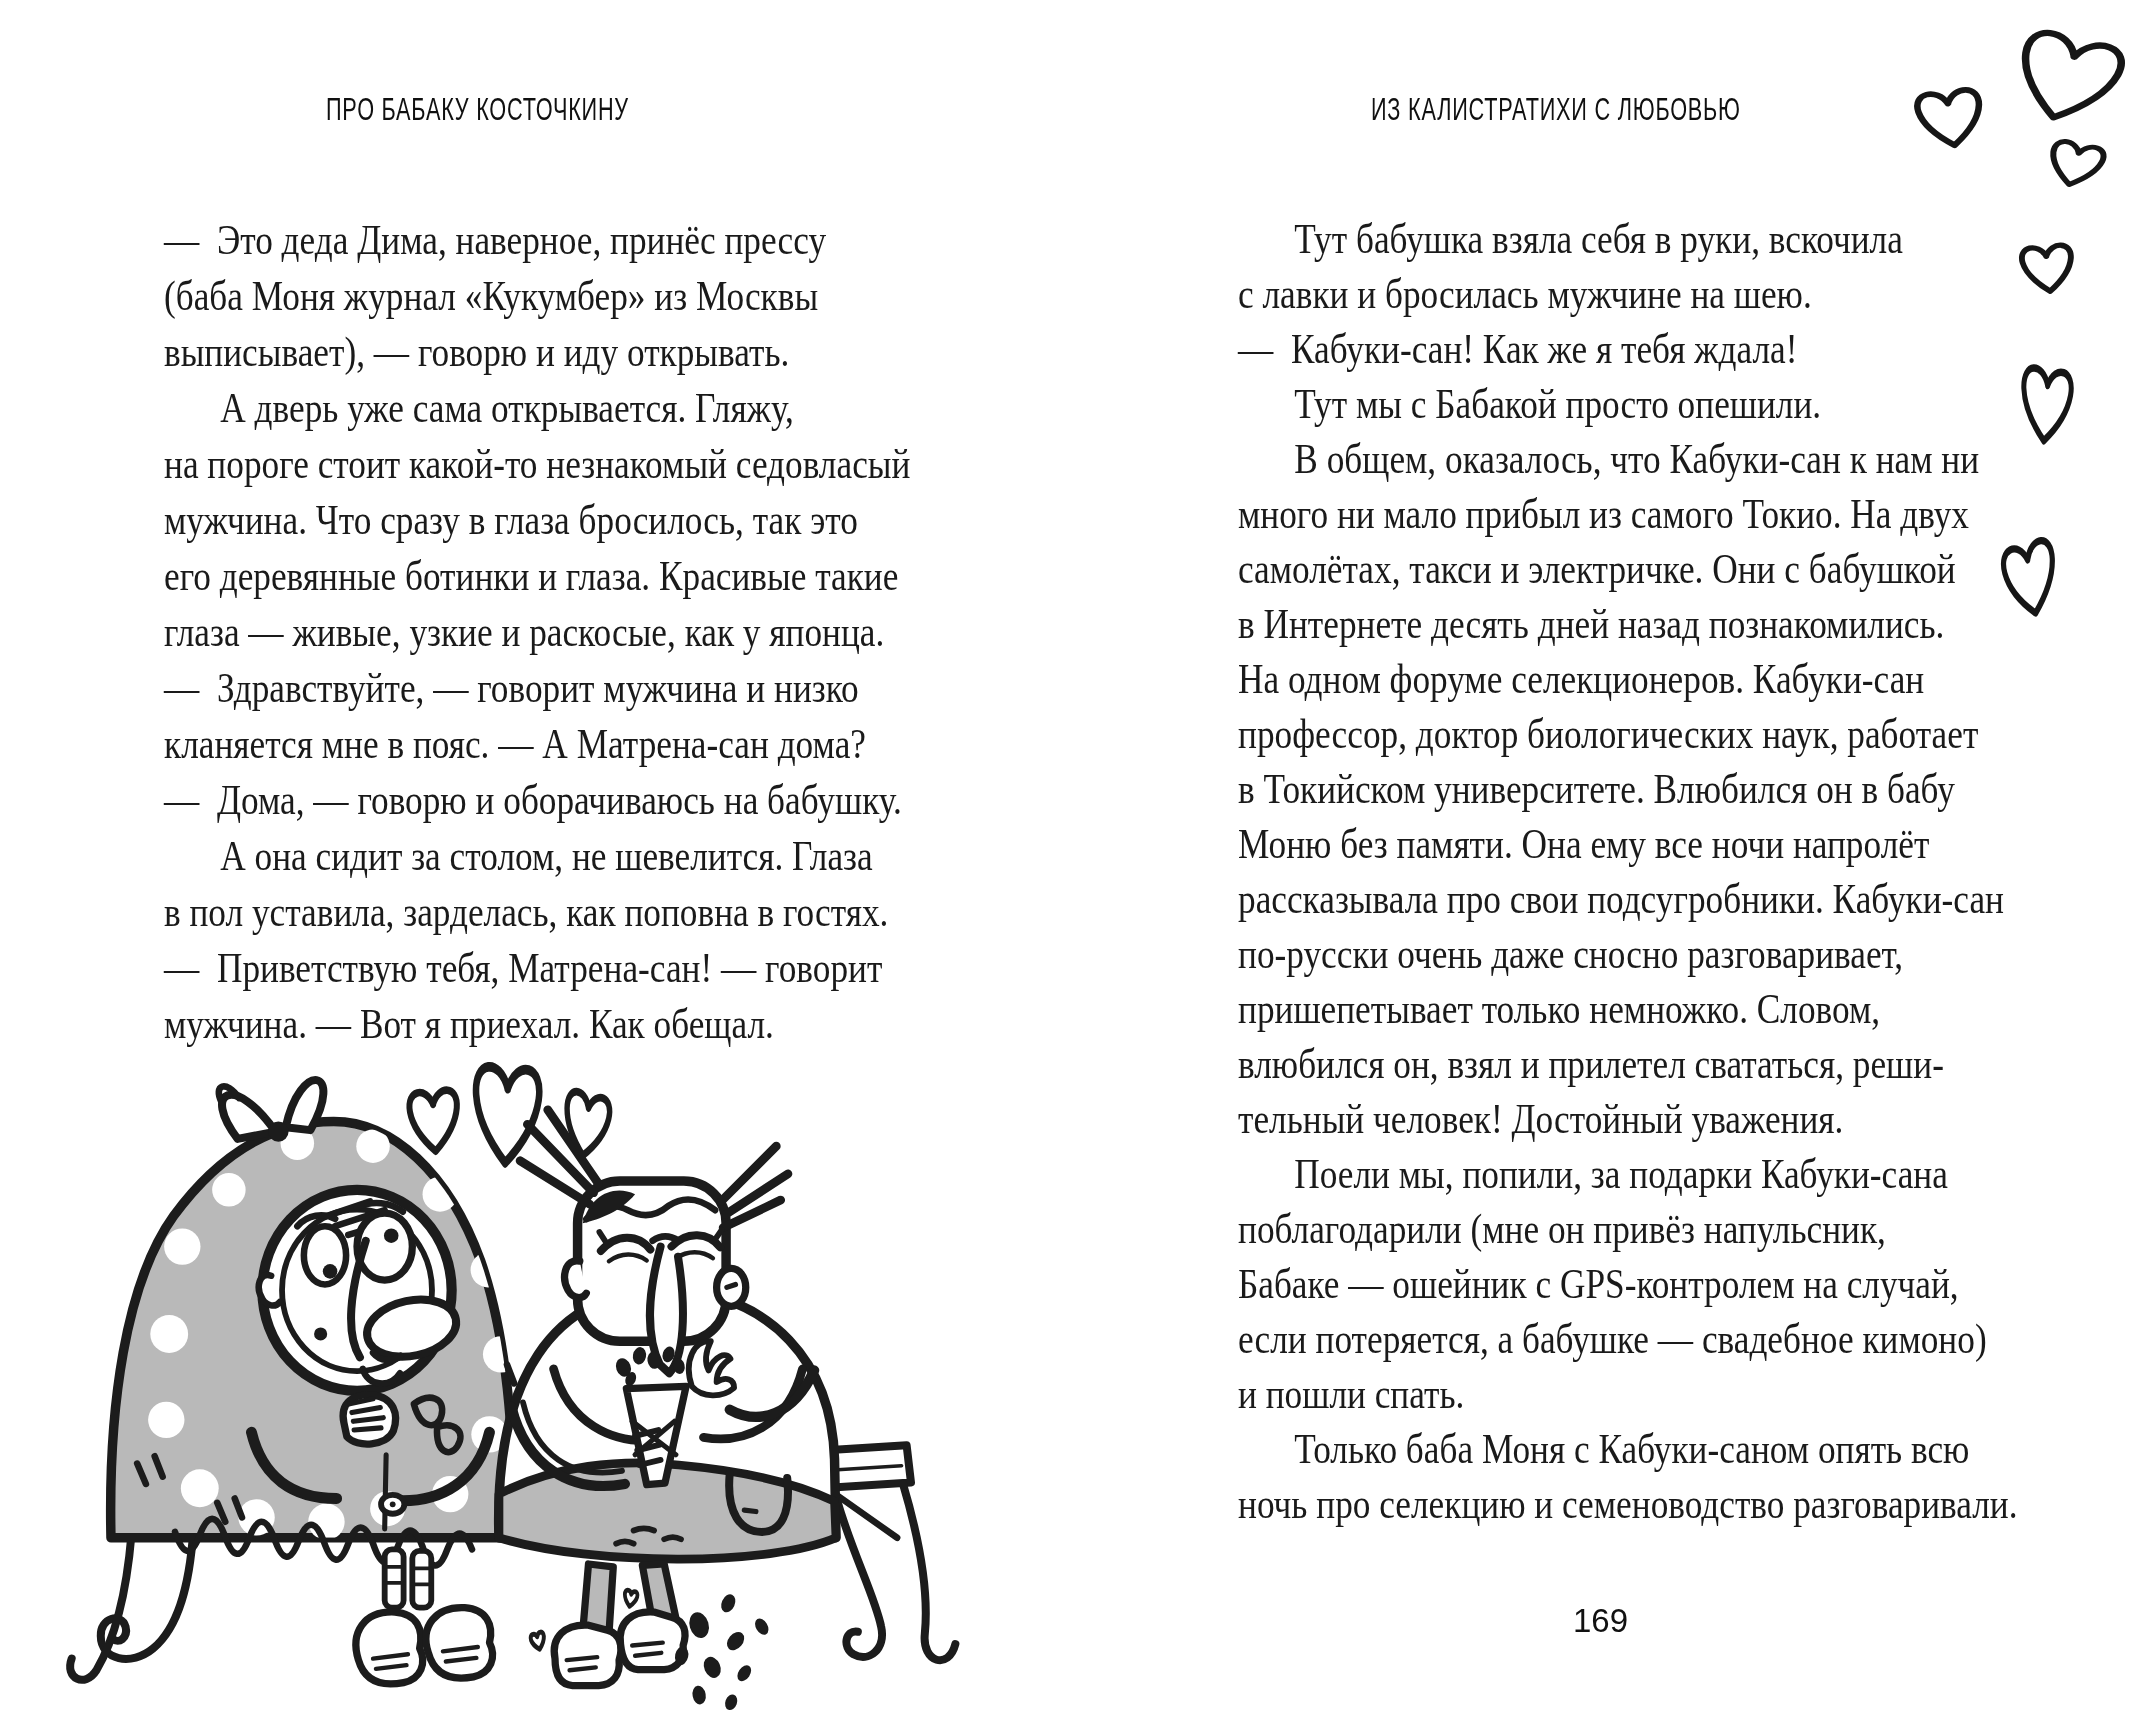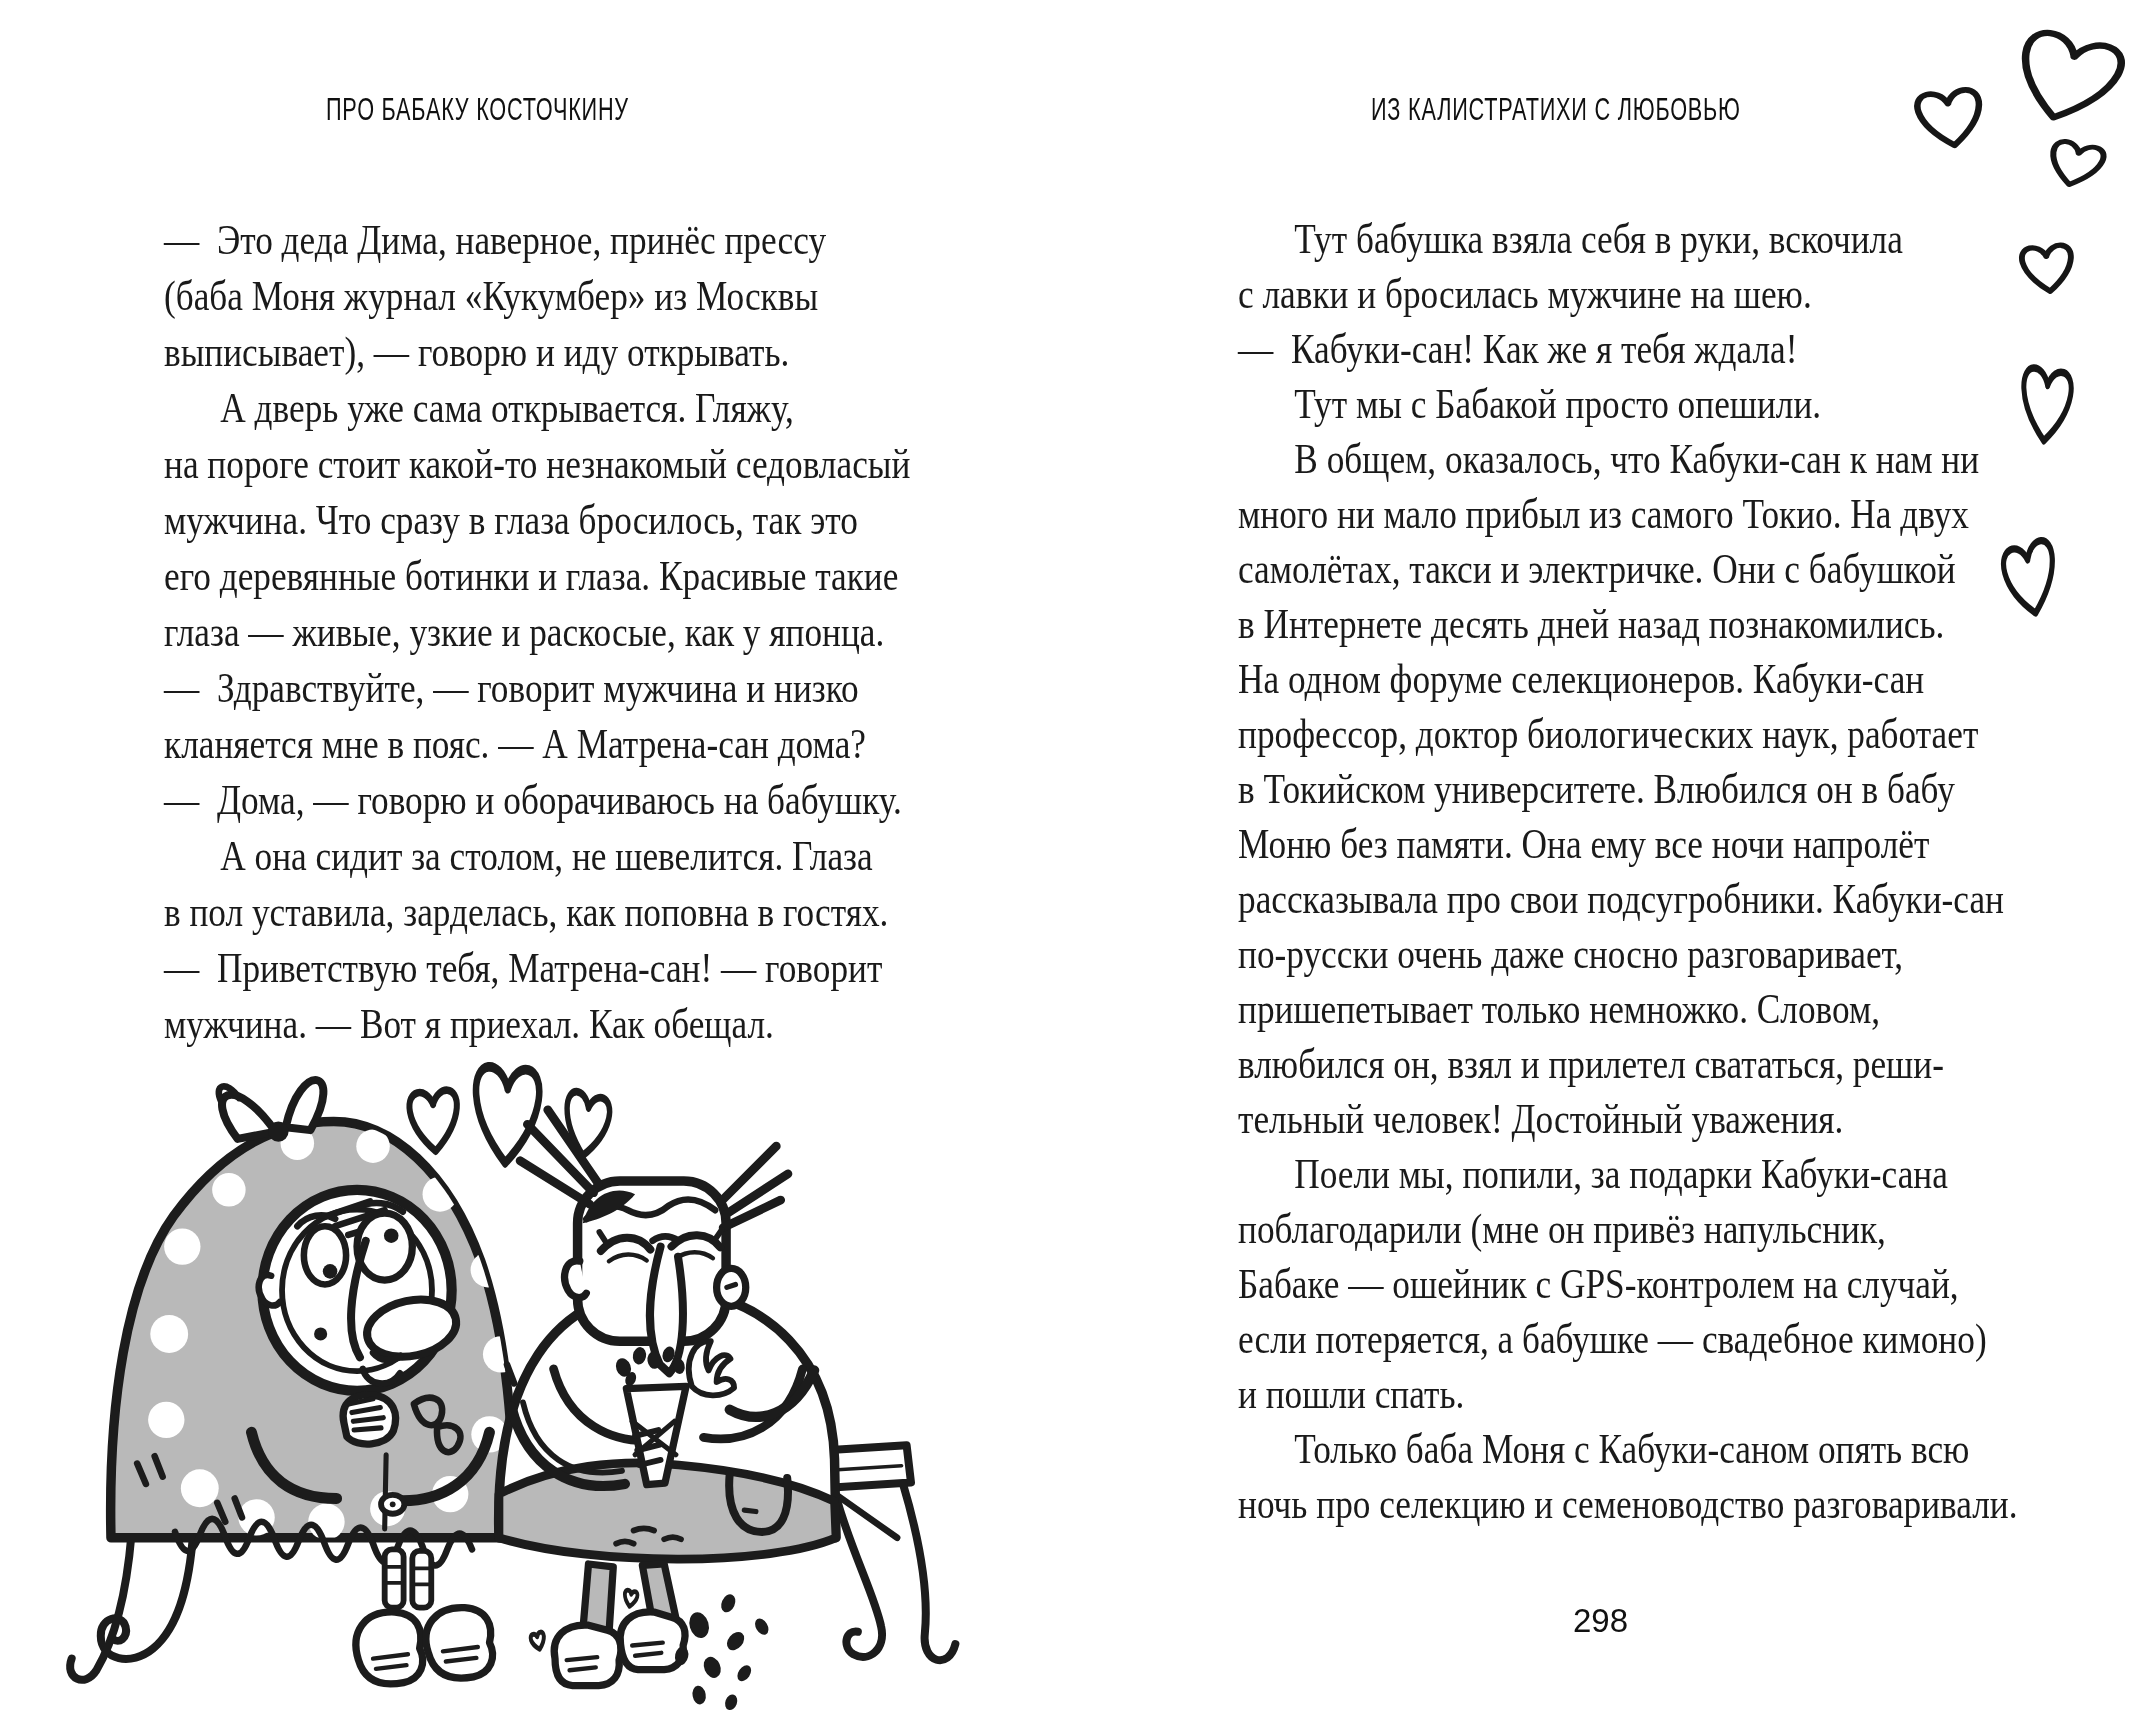--- a/index.html
+++ b/index.html
@@ -75,21 +75,21 @@
     <div class="line">тельный человек! Достойный уважения.</div>
     <div class="line indent">Поели мы, попили, за подарки Кабуки-сана</div>
     <div class="line">поблагодарили (мне он привёз напульсник,</div>
     <div class="line">Бабаке — ошейник с GPS-контролем на случай,</div>
     <div class="line">если потеряется, а бабушке — свадебное кимоно)</div>
     <div class="line">и пошли спать.</div>
     <div class="line indent">Только баба Моня с Кабуки-саном опять всю</div>
     <div class="line">ночь про селекцию и семеноводство разговаривали.</div>
   </div>
 
-<div class="pagenum">298</div>
+<div class="pagenum">169</div>
 
 <svg id="illustration" class="art" width="990" height="692" viewBox="0 0 1360 950">
   <defs>
     <path id="heart" d="M25,15 C19,1 1,3 3.5,19 C5.5,31 15,41 25,49 C35,41 44.5,31 46.5,19 C49,3 31,1 25,15"></path>
     <clipPath id="dressClip">
       <path d="M92,700 C88,520 112,350 178,258 C244,168 320,128 398,128 C478,128 556,198 600,320 C636,424 646,556 646,700 Z"></path>
     </clipPath>
   </defs>
 
   <g stroke="#1c1c1c" fill="none" stroke-linecap="round" stroke-linejoin="round">

